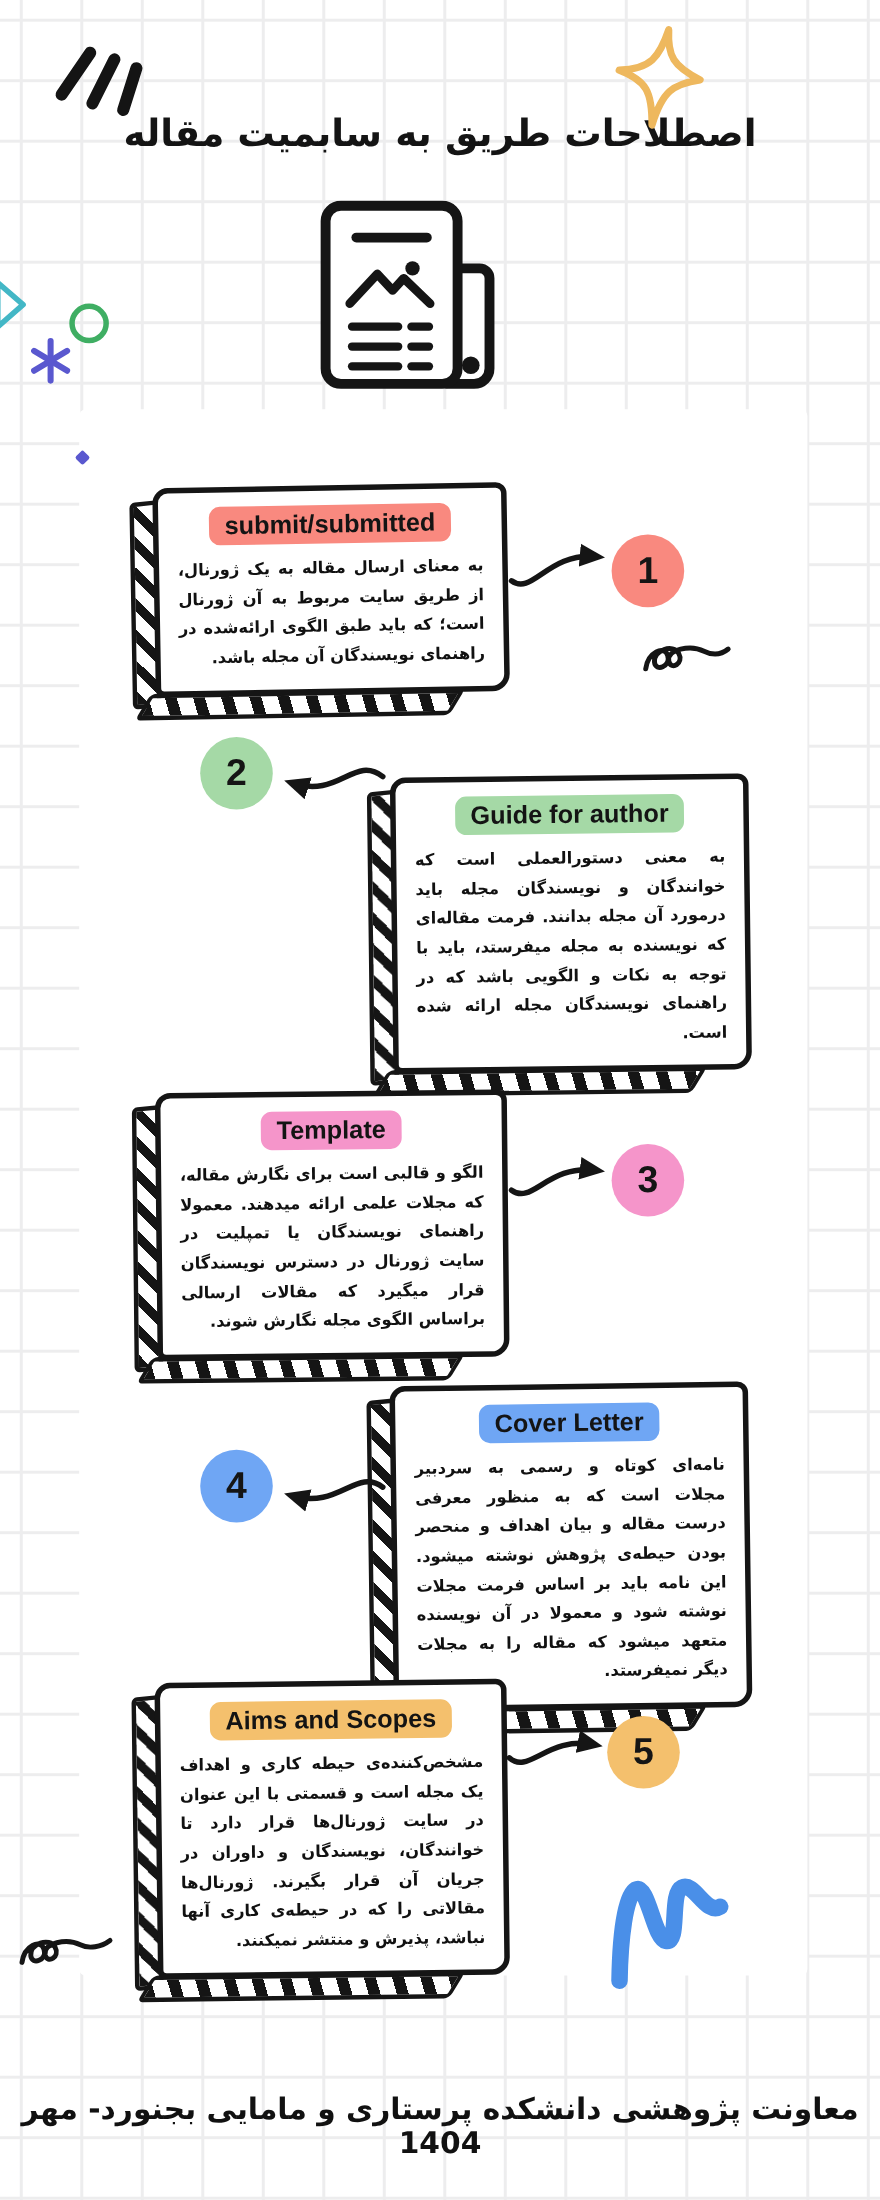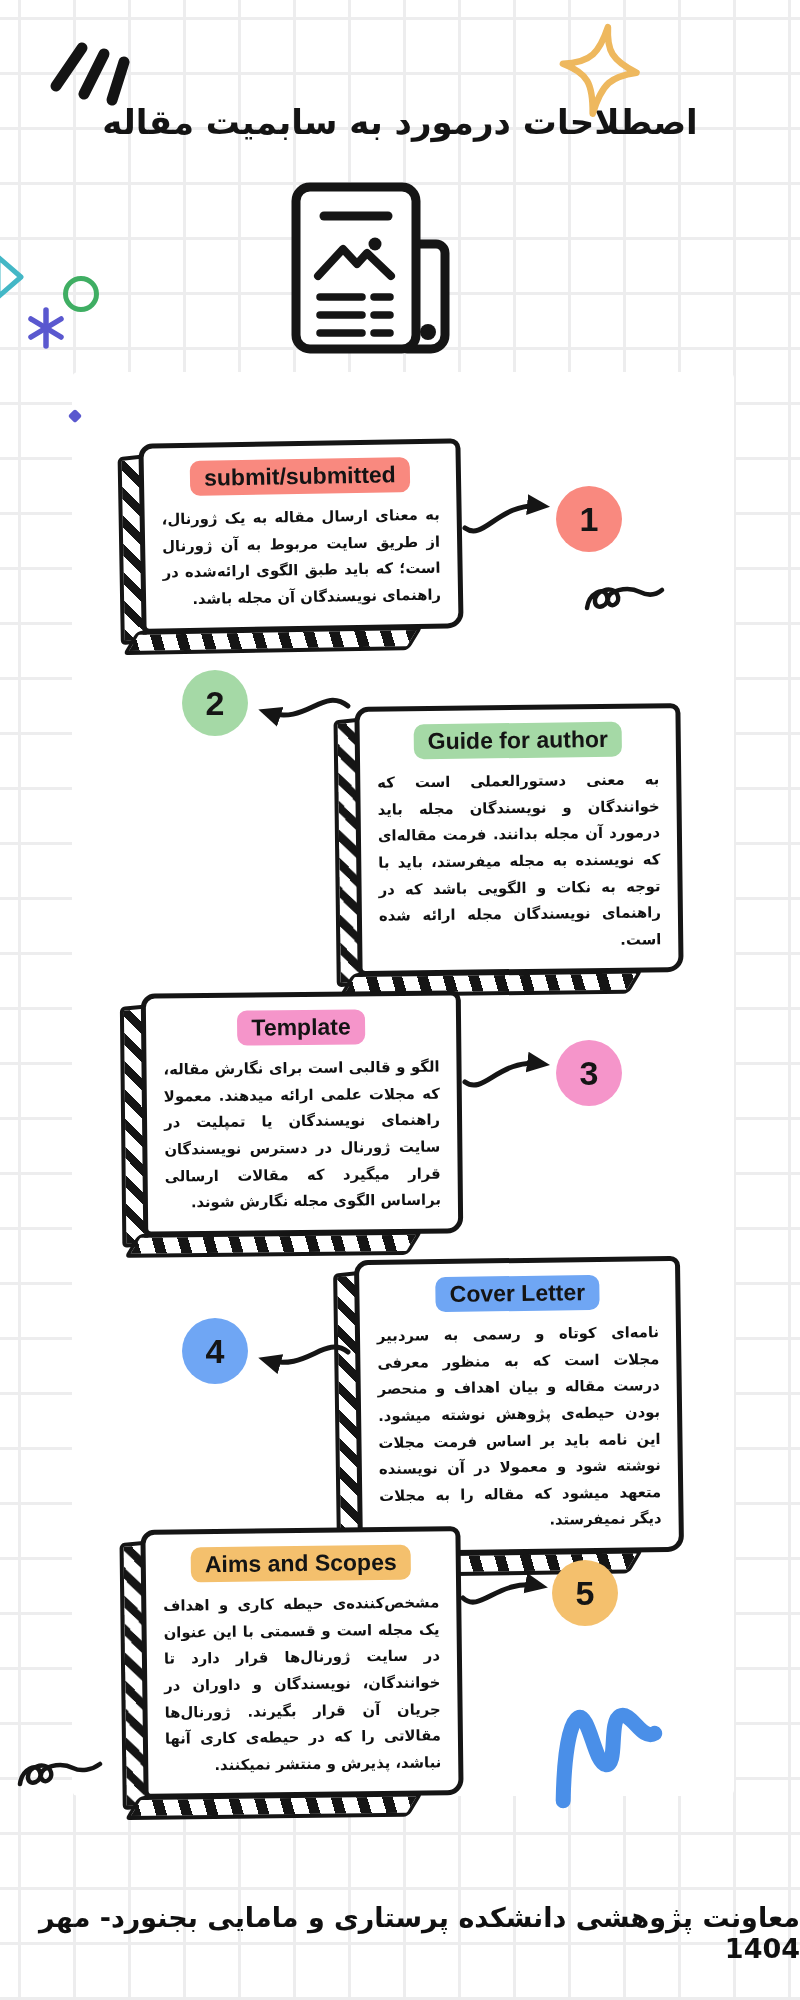--- a/index.html
+++ b/index.html
@@ -36,21 +36,21 @@
               border-radius:10px;font-family:"Liberation Sans",sans-serif;font-weight:bold;
               font-size:23px;color:#141414;white-space:nowrap;}
   .card-text{margin:10px 2px 0;direction:rtl;text-align:justify;text-justify:inter-word;
              font-size:14.8px;font-weight:bold;line-height:1.8;color:#111111;}
   .badge{position:absolute;z-index:3;width:66px;height:66px;border-radius:50%;
          display:flex;align-items:center;justify-content:center;
          font-family:"Liberation Sans",sans-serif;font-weight:bold;font-size:34px;color:#151515;}
   .arrow{position:absolute;z-index:3;overflow:visible;}
   .ring{position:absolute;left:63px;top:276px;width:26px;height:26px;border:5.5px solid #3fae63;border-radius:50%;box-sizing:content-box;}
   .diamond{position:absolute;left:70px;top:411px;width:10px;height:10px;background:#5f5ed0;transform:rotate(45deg);border-radius:2px;}
-  .footer{position:absolute;left:0;top:1902px;width:100%;text-align:right;direction:rtl;
+  .footer{position:absolute;left:0;top:1902px;width:100%;text-align:center;direction:rtl;
           font-size:27px;font-weight:bold;color:#111111;}
 </style>
 </head>
 <body>
 
 <div class="canvas">
 
   <svg width="0" height="0" style="position:absolute" aria-hidden="true">
     <defs>
       <marker id="ah" viewBox="0 0 10 10" refX="6.5" refY="5" markerWidth="4.6" markerHeight="4.6" orient="auto">
@@ -62,21 +62,21 @@
   <div class="panel"></div>
 
   <svg class="deco" style="left:46px;top:26px" width="95" height="90" viewBox="0 0 95 90">
     <g stroke="#141414" stroke-width="11" stroke-linecap="round" fill="none">
       <path d="M10,60 L36,22"></path>
       <path d="M38,68 L58,28"></path>
       <path d="M66,74 L78,36"></path>
     </g>
   </svg>
 
-  <div class="title">اصطلاحات درمورد به سابمیت مقاله</div>
+  <div class="title">اصطلاحات طریق به سابمیت مقاله</div>
 
   <svg class="deco" style="left:550px;top:22px;transform:rotate(10deg)" width="96" height="100" viewBox="0 0 96 100">
     <path d="M50,4 C53,28 60,36 86,44 C62,52 54,60 50,92 C45,62 38,53 12,48 C40,42 46,30 50,4 Z" fill="none" stroke-width="6.5" stroke-linejoin="round" style="stroke: rgb(238, 184, 94);"></path>
   </svg>
 
   <svg class="deco" style="left:290px;top:182px" width="172" height="184" viewBox="0 0 172 184">
     <g stroke="#151515" fill="none" stroke-linecap="round" stroke-linejoin="round">
       <path d="M126,62 h20 a9,9 0 0 1 9,9 v82 a14,14 0 0 1 -14,14 h-24" stroke-width="9" fill="#ffffff"></path>
       <rect x="6" y="5" width="120" height="162" rx="14" stroke-width="9" fill="#ffffff"></rect>
       <line x1="34" y1="34" x2="98" y2="34" stroke-width="9"></line>

